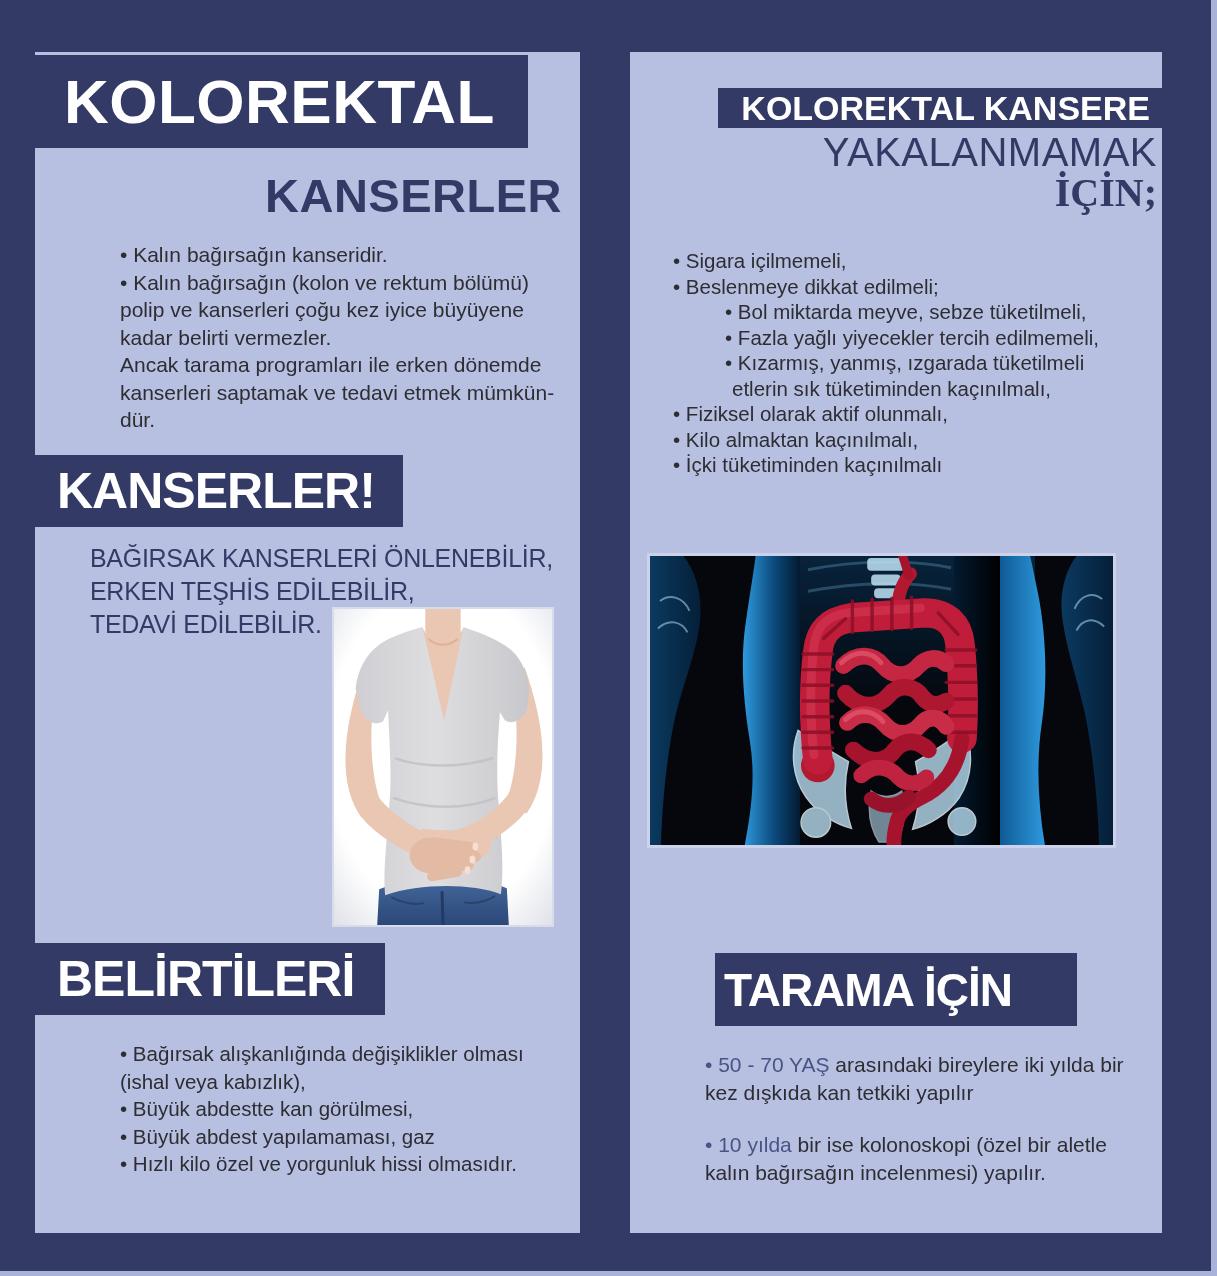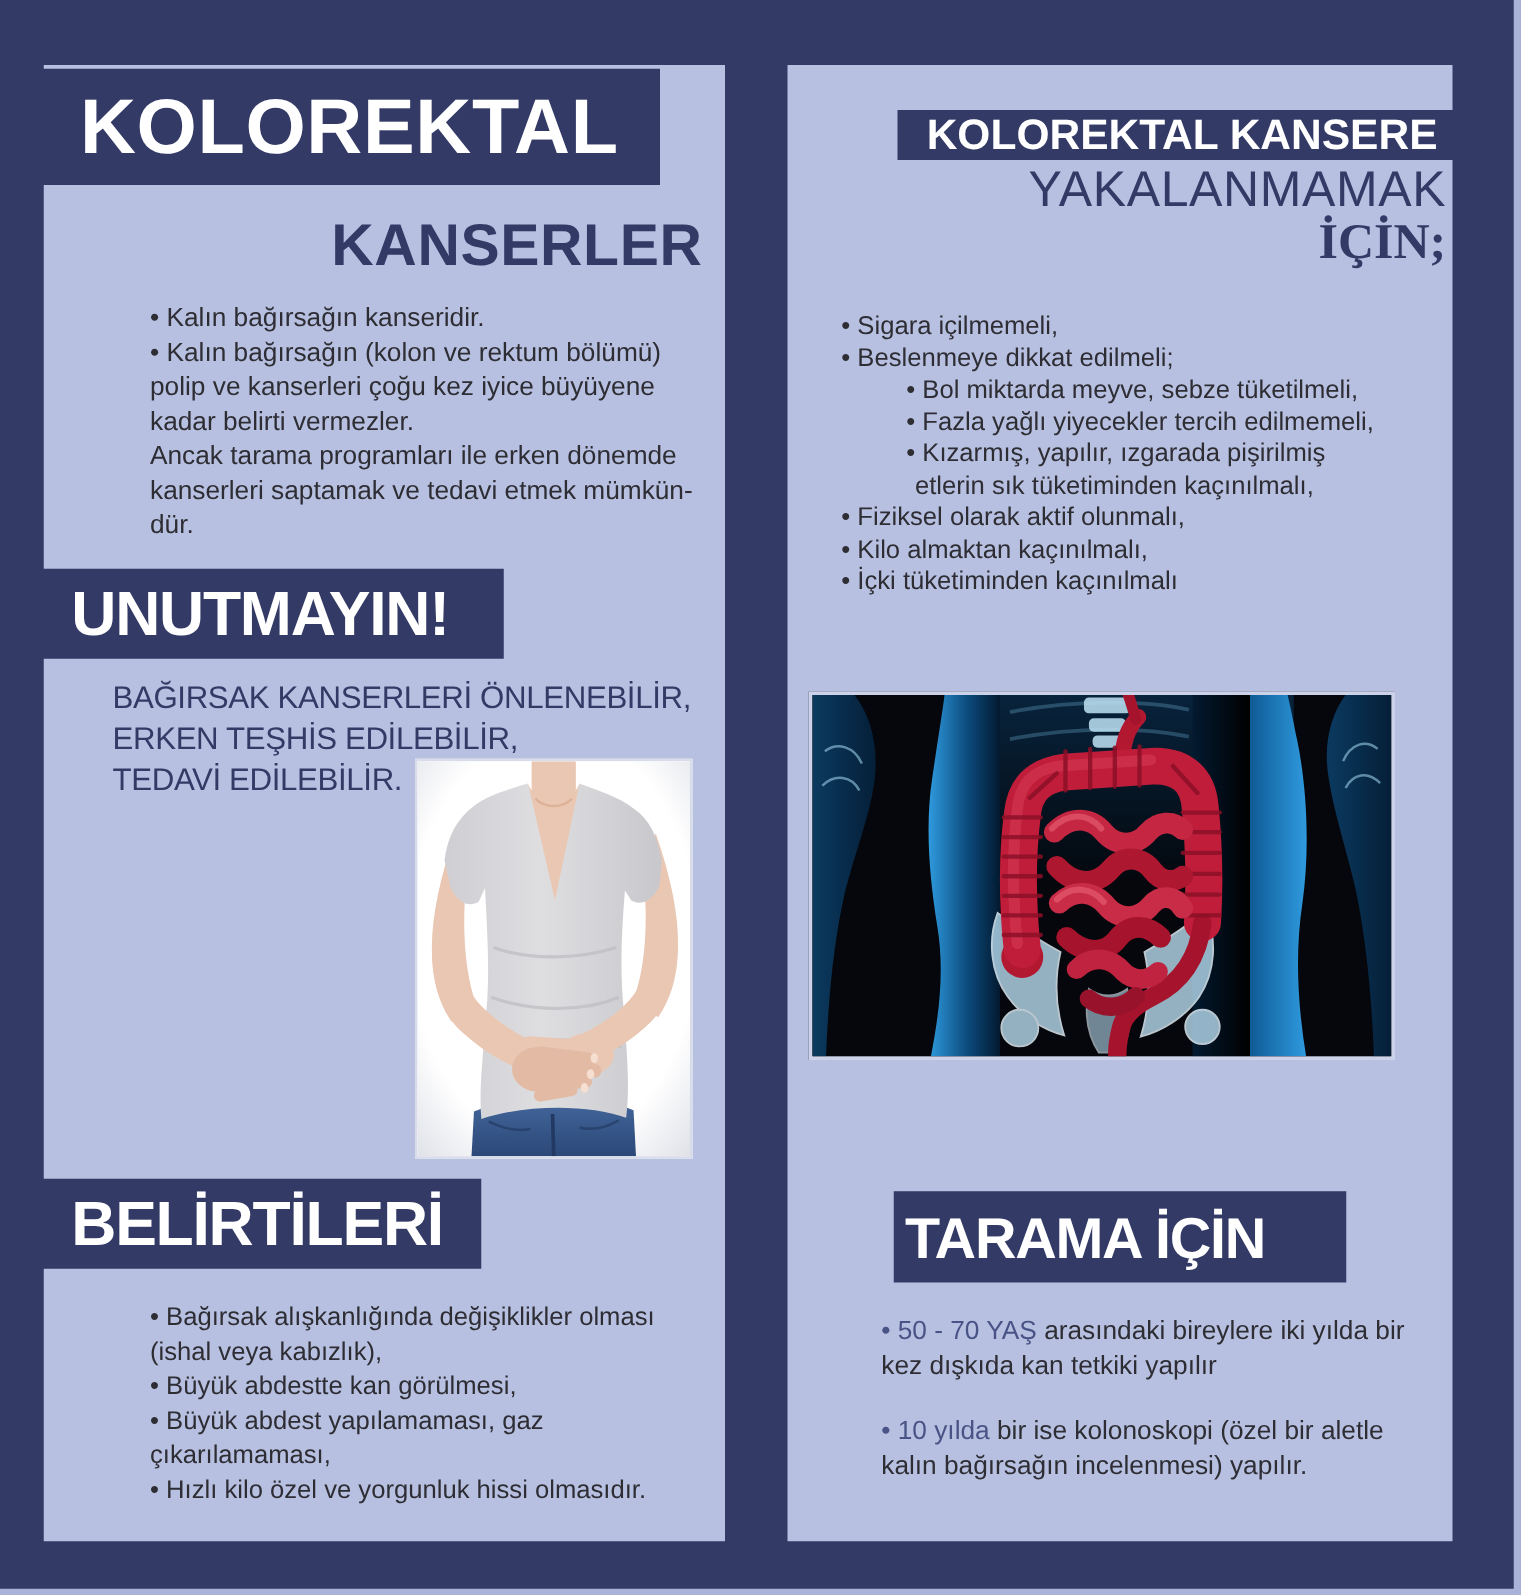--- a/index.html
+++ b/index.html
@@ -62,21 +62,21 @@
   <div>• Kalın bağırsağın kanseridir.</div>
       <div>• Kalın bağırsağın (kolon ve rektum bölümü)</div>
       <div>polip ve kanserleri çoğu kez iyice büyüyene</div>
       <div>kadar belirti vermezler.</div>
       <div>Ancak tarama programları ile erken dönemde</div>
       <div>kanserleri saptamak ve tedavi etmek mümkün-</div>
       <div>dür.</div>
     </div>
 
   <div class="navy-box box-unutmayin">
-    <span>UNUTMAYIN!</span>
+    <span>KANSERLER!</span>
   </div>
 
   <div class="textblock remember">
 
   <div>BAĞIRSAK KANSERLERİ ÖNLENEBİLİR,</div>
       <div>ERKEN TEŞHİS EDİLEBİLİR,</div>
       <div>TEDAVİ EDİLEBİLİR.</div>
     </div>
 
   <div class="photo-woman">
@@ -142,37 +142,36 @@
   <div class="navy-box box-belirtileri">
     <span>BELİRTİLERİ</span>
   </div>
 
   <div class="textblock symptoms">
 
   <div>• Bağırsak alışkanlığında değişiklikler olması</div>
       <div>(ishal veya kabızlık),</div>
       <div>• Büyük abdestte kan görülmesi,</div>
       <div>• Büyük abdest yapılamaması, gaz</div>
-      <div>çıkarılamaması,</div>
       <div>• Hızlı kilo özel ve yorgunluk hissi olmasıdır.</div>
     </div>
 
   <div class="navy-box box-kansere">
     <span>KOLOREKTAL KANSERE</span>
   </div>
   <div class="h-yakalanmamak">YAKALANMAMAK</div>
   <div class="h-icin">İÇİN;</div>
 
   <div class="textblock prevention">
 
   <div class="lvl-0">• Sigara içilmemeli,</div>
       <div class="lvl-0">• Beslenmeye dikkat edilmeli;</div>
       <div class="lvl-1">• Bol miktarda meyve, sebze tüketilmeli,</div>
       <div class="lvl-1">• Fazla yağlı yiyecekler tercih edilmemeli,</div>
-      <div class="lvl-1">• Kızarmış, yapılır, ızgarada pişirilmiş</div>
+      <div class="lvl-1">• Kızarmış, yanmış, ızgarada tüketilmeli</div>
       <div class="lvl-2">etlerin sık tüketiminden kaçınılmalı,</div>
       <div class="lvl-0">• Fiziksel olarak aktif olunmalı,</div>
       <div class="lvl-0">• Kilo almaktan kaçınılmalı,</div>
       <div class="lvl-0">• İçki tüketiminden kaçınılmalı</div>
     </div>
 
   <div class="photo-anatomy">
     <svg viewBox="0 0 469 295" preserveAspectRatio="none">
       <defs>
         <linearGradient id="flL" x1="0" y1="0" x2="1" y2="0">

